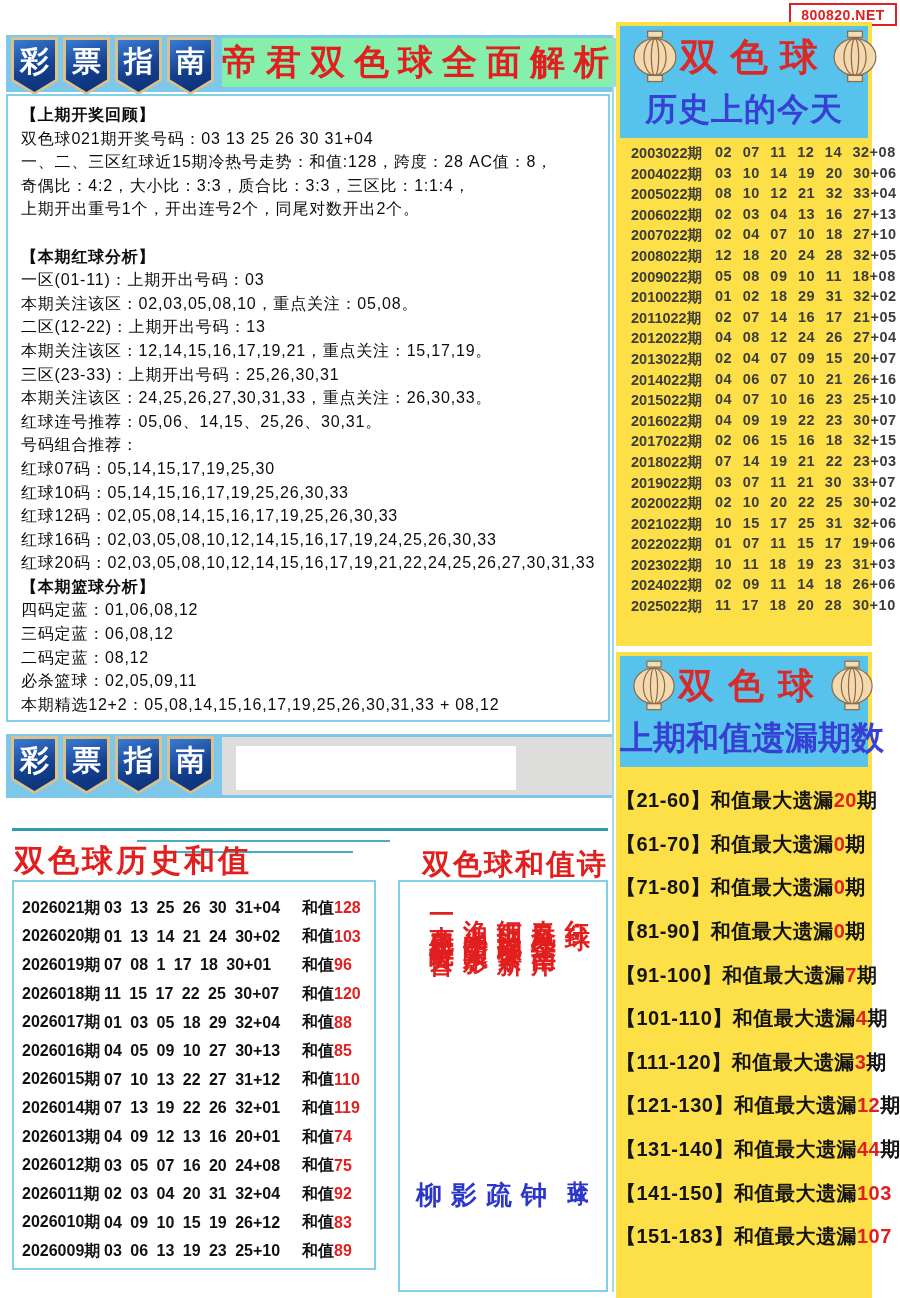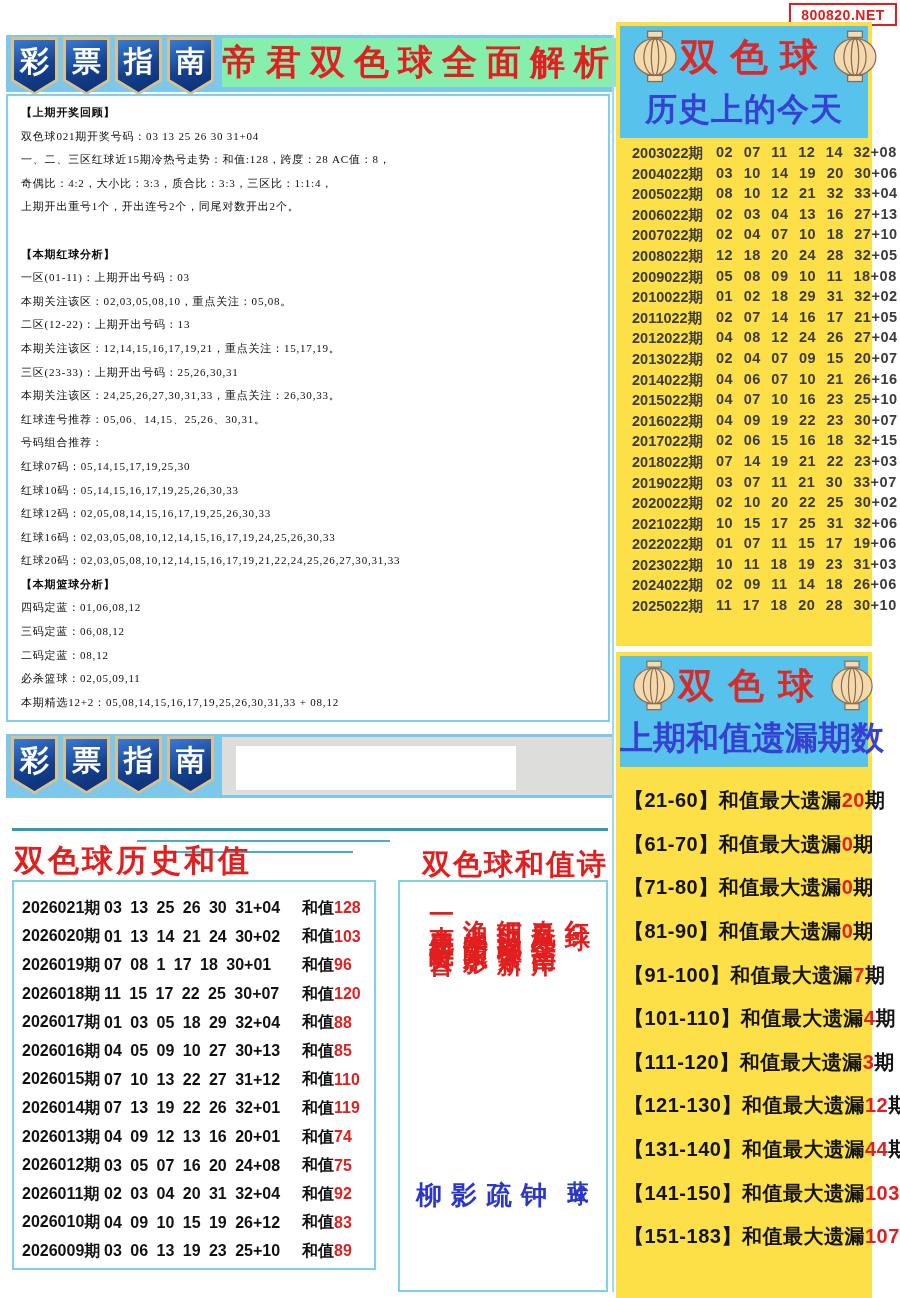--- a/index.html
+++ b/index.html
@@ -33,42 +33,42 @@
     display:flex;align-items:center;justify-content:center;}
   .main-title{color:#e21f1f;font-size:35px;font-weight:bold;letter-spacing:9px;
     font-family:"DejaVu Serif",serif;white-space:nowrap;}
   .gray-box{flex:1;align-self:stretch;margin:3px 0 3px 8px;background:#dddddb;position:relative;}
   .white-box{position:absolute;left:14px;top:9px;width:280px;height:44px;background:#fff;}
   
   .main-box{
     position:absolute;left:6px;top:94px;width:604px;height:628px;box-sizing:border-box;
     background:#fff;border:2px solid #7fd0e8;padding:9px 0 0 13px;
   }
-  .aline{height:23.6px;font-size:11px;color:#0c0c0c;letter-spacing:.8px;white-space:nowrap;font-family:Liberation Serif, serif;}
+  .aline{height:23.6px;font-size:16px;color:#0c0c0c;letter-spacing:.8px;white-space:nowrap;}
   .aline.hdr{font-weight:bold;}
   
   .vdivider{position:absolute;left:612px;top:35px;width:2px;height:1257px;background:#9ed9ef;}
   
   .cream{position:absolute;left:616px;width:256px;background:#fde047;}
   .panel1{top:22px;height:624px;}
   .panel2{top:652px;height:646px;}
   .p-header{margin:4px 4px 0 4px;background:#57c2ec;position:relative;padding:4px 0 6px 0;}
   .p-h-row1{display:flex;align-items:center;justify-content:space-between;padding:0 10px;}
   .red-title{color:#d92a2a;font-weight:bold;font-family:"DejaVu Serif",serif;white-space:nowrap;}
   .p1 .red-title{font-size:38px;letter-spacing:12px;}
   .p2 .red-title{font-size:36px;letter-spacing:14px;}
   .blue-title{color:#3641d3;font-weight:bold;text-align:center;font-family:"DejaVu Sans",sans-serif;white-space:nowrap;}
   .p1 .blue-title{font-size:32px;letter-spacing:1px;margin-top:4px;}
   .p2 .blue-title{font-size:33px;letter-spacing:0px;margin-top:4px;}
   .lantern{flex:none;}
-  .t-rows{padding:6px 0 0 16px;}
+  .t-rows{padding:6px 0 0 8px;margin-left:7px;}
   .trow{height:20.6px;display:flex;font-size:14.5px;font-weight:bold;color:#3c3c3c;white-space:nowrap;}
   .trow .period{width:84px;flex:none;}
   .trow .nums{word-spacing:6px;letter-spacing:.5px;}
-  .om-rows{padding:12px 0 0 8px;}
+  .om-rows{padding:12px 0 0 0;}
   .omrow{height:43.6px;display:flex;align-items:center;font-size:20px;font-weight:bold;
     color:#141414;white-space:nowrap;letter-spacing:.5px;}
   .omrow .val{color:#e02020;}
   
   .sep{position:absolute;background:#2e9cae;}
   .sep1{left:12px;top:828px;width:596px;height:3px;}
   .sep2{left:137px;top:840px;width:253px;height:2px;background:#4aaec2;}
   .sep3{left:163px;top:851px;width:190px;height:2px;background:#4aaec2;}
   
   .sum-title{position:absolute;left:14px;top:840px;font-size:31px;font-weight:bold;color:#e21f1f;

